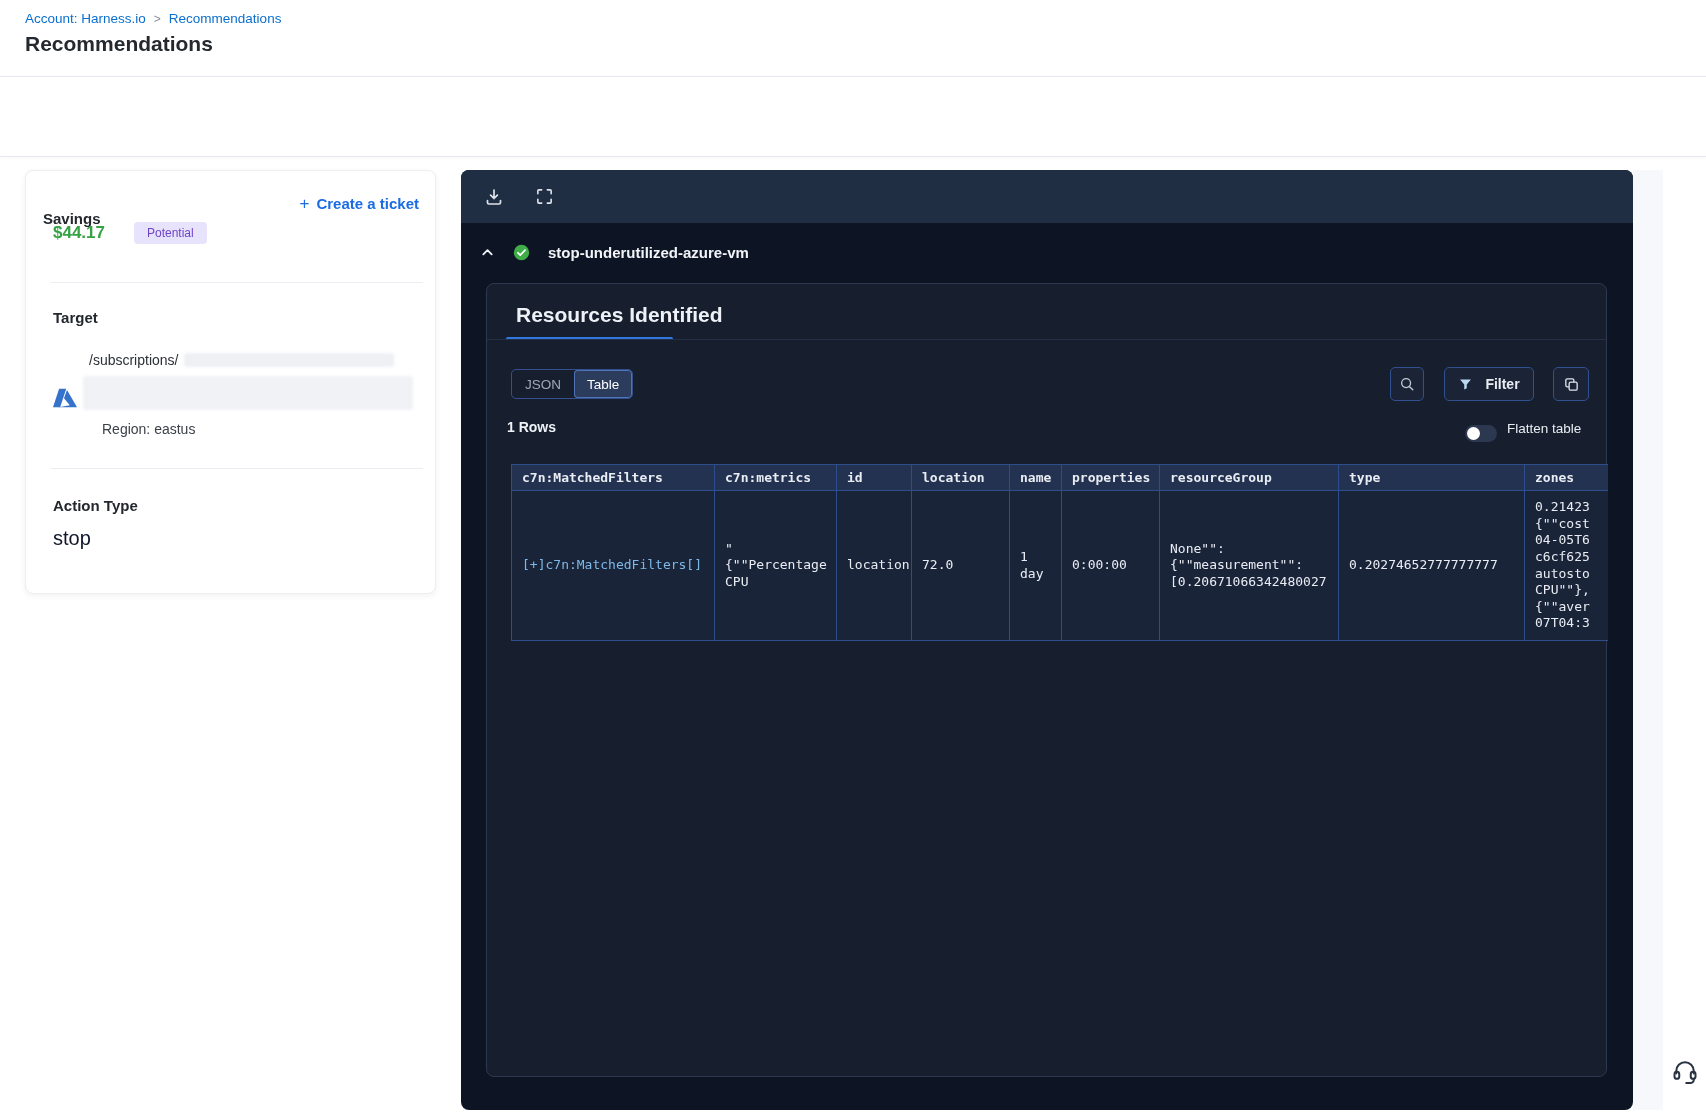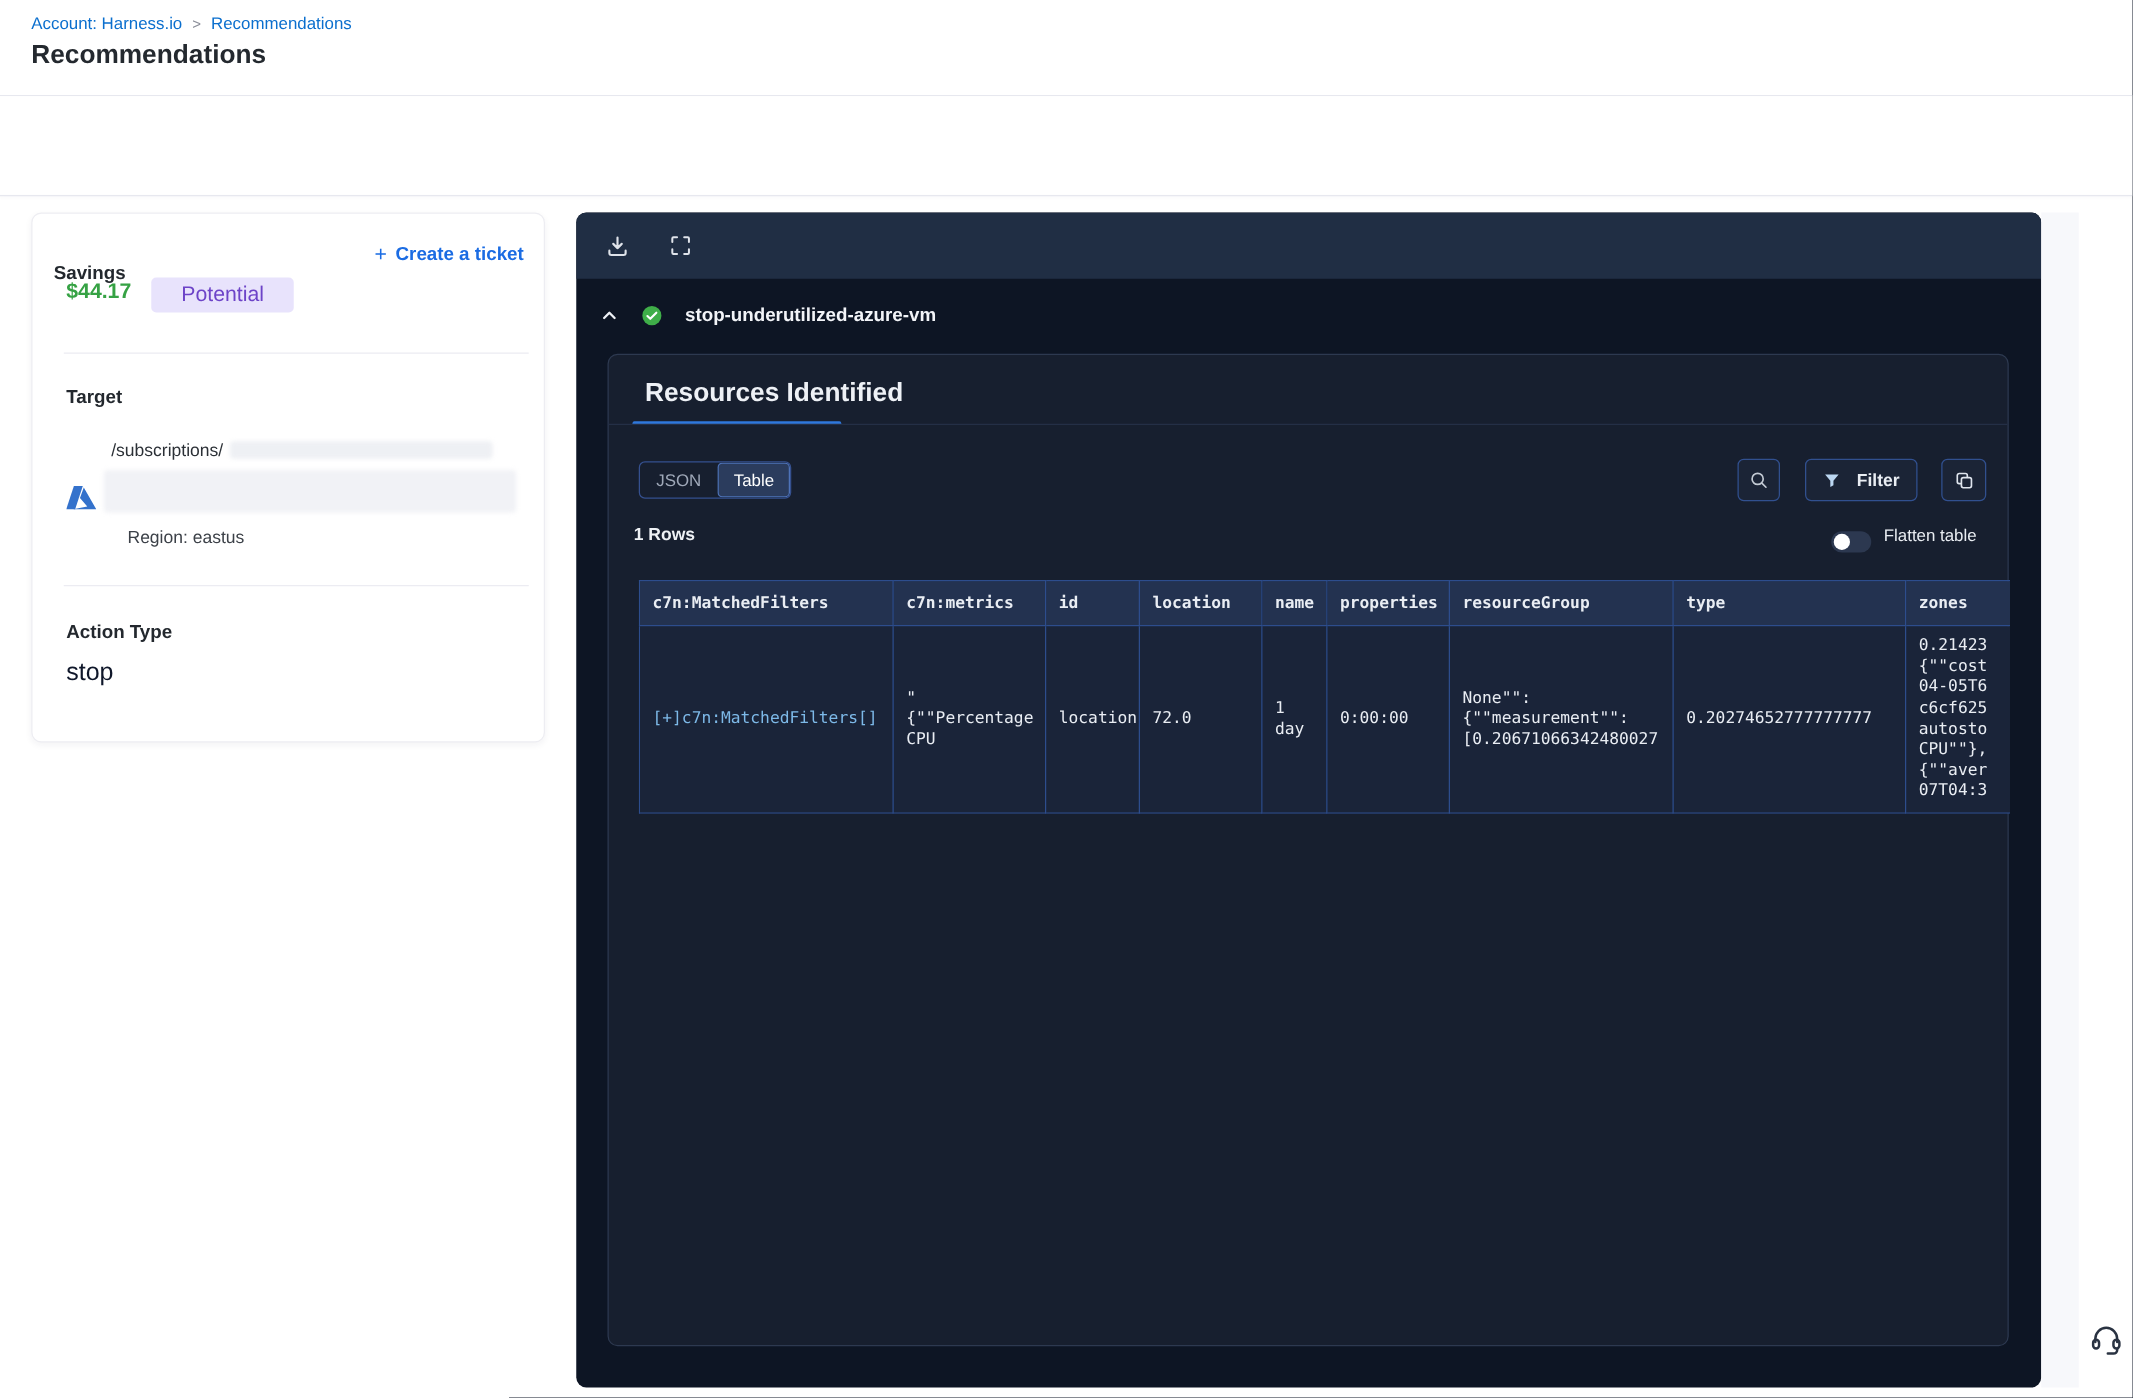--- a/index.html
+++ b/index.html
@@ -37,22 +37,22 @@
   .details-card {
     left:25px; top:170px; width:411px; height:424px; background:#fff;
     border:1px solid #ededf2; border-radius:8px; box-shadow:0 2px 6px rgba(40,41,61,.06);
   }
   .card-label { position:absolute; font-size:15px; font-weight:700; color:#23282e; }
   .savings-label { left:17px; top:23px;margin-top:16px; }
   .create-ticket { position:absolute; right:16px; top:24px; font-size:15px; font-weight:700; color:#1b6ce3;
     background:none; border:none; font-family:inherit; cursor:pointer; display:flex; gap:7px; align-items:center; }
   .create-ticket .plus { font-size:17px; font-weight:400; line-height:1; }
   .savings-amount { position:absolute; left:27px; top:52px; font-size:17px; font-weight:700; color:#36a244; }
-  .savings-badge { position:absolute; left:95px; top:51px; background:#e8e3fc; color:#6d44c8;
-    font-size:17px; padding:4px 24px; border-radius:4px; }
+  .savings-badge { position:absolute; left:108px; top:51px; background:#e8e3fc; color:#6d44c8;
+    font-size:12px; padding:4px 13px; border-radius:4px; }
   .card-div { position:absolute; left:25px; right:12px; height:1px; background:#ececf2; }
   .card-div1 { top:111px; } .card-div2 { top:297px; }
   .target-label { left:27px; top:138px; }
   .target-line1 { position:absolute; left:63px; top:181px; font-size:14px; color:#2b3036; display:flex; align-items:center; gap:6px; }
   .redact { background:#eef0f4; border-radius:3px; filter:blur(1.5px); display:inline-block; }
   .redact-a { width:210px; height:14px; }
   .redact-b { position:absolute; left:57px; top:205px; width:330px; height:34px; background:#f1f2f6; border-radius:3px; filter:blur(1.5px); }
   .target-azure { position:absolute; left:27px; top:215px; width:24px; height:24px; }
   .target-region { position:absolute; left:76px; top:250px; font-size:14px; color:#3c4148; }
   .action-label { left:27px; top:326px; }
@@ -85,21 +85,21 @@
   .copy-btn { left:1066px; width:36px; }
 
   .rows-label { position:absolute; left:20px; top:135px; font-size:14px; font-weight:700; color:#eef1f5; }
   .flatten-toggle { position:absolute; left:978px; top:141px; width:32px; height:17px; background:#2c3850; border-radius:9px; border:none; cursor:pointer; }
   .flatten-toggle i { position:absolute; left:2px; top:2px; width:13px; height:13px; border-radius:50%; background:#fff; display:block; }
   .flatten-label { position:absolute; left:1020px; top:137px; font-size:13.5px; color:#e9edf2; }
 
   .table-wrap { position:absolute; left:24px; top:180px; width:1097px; overflow:hidden; }
   table { border-collapse:collapse; table-layout:fixed; width:1173px;
     font-family:"DejaVu Sans Mono", monospace; font-size:13px; color:#e9edf3; }
-  th { background:#233250; border:1px solid #2d4d8d; padding:5px 10px; height:36px;
+  th { background:#233250; border:1px solid #2d4d8d; padding:5px 10px; height:26px;
     text-align:left; font-weight:700; white-space:nowrap; overflow:hidden; }
   td { background:#1a2439; border:1px solid #2d4d8d; height:150px; padding:8px 10px;
     vertical-align:middle; white-space:pre-line; line-height:1.28; overflow:hidden; }
   td.link-cell { color:#7db9e8; cursor:pointer; }
 
   .right-gutter { left:1633px; top:170px; width:30px; height:940px; background:#f7f8fb; }
   .help-fab { left:1670px; top:1056px; width:30px; height:30px; background:none; border:none; cursor:pointer; }
 
   svg { display:block; }
 </style>

